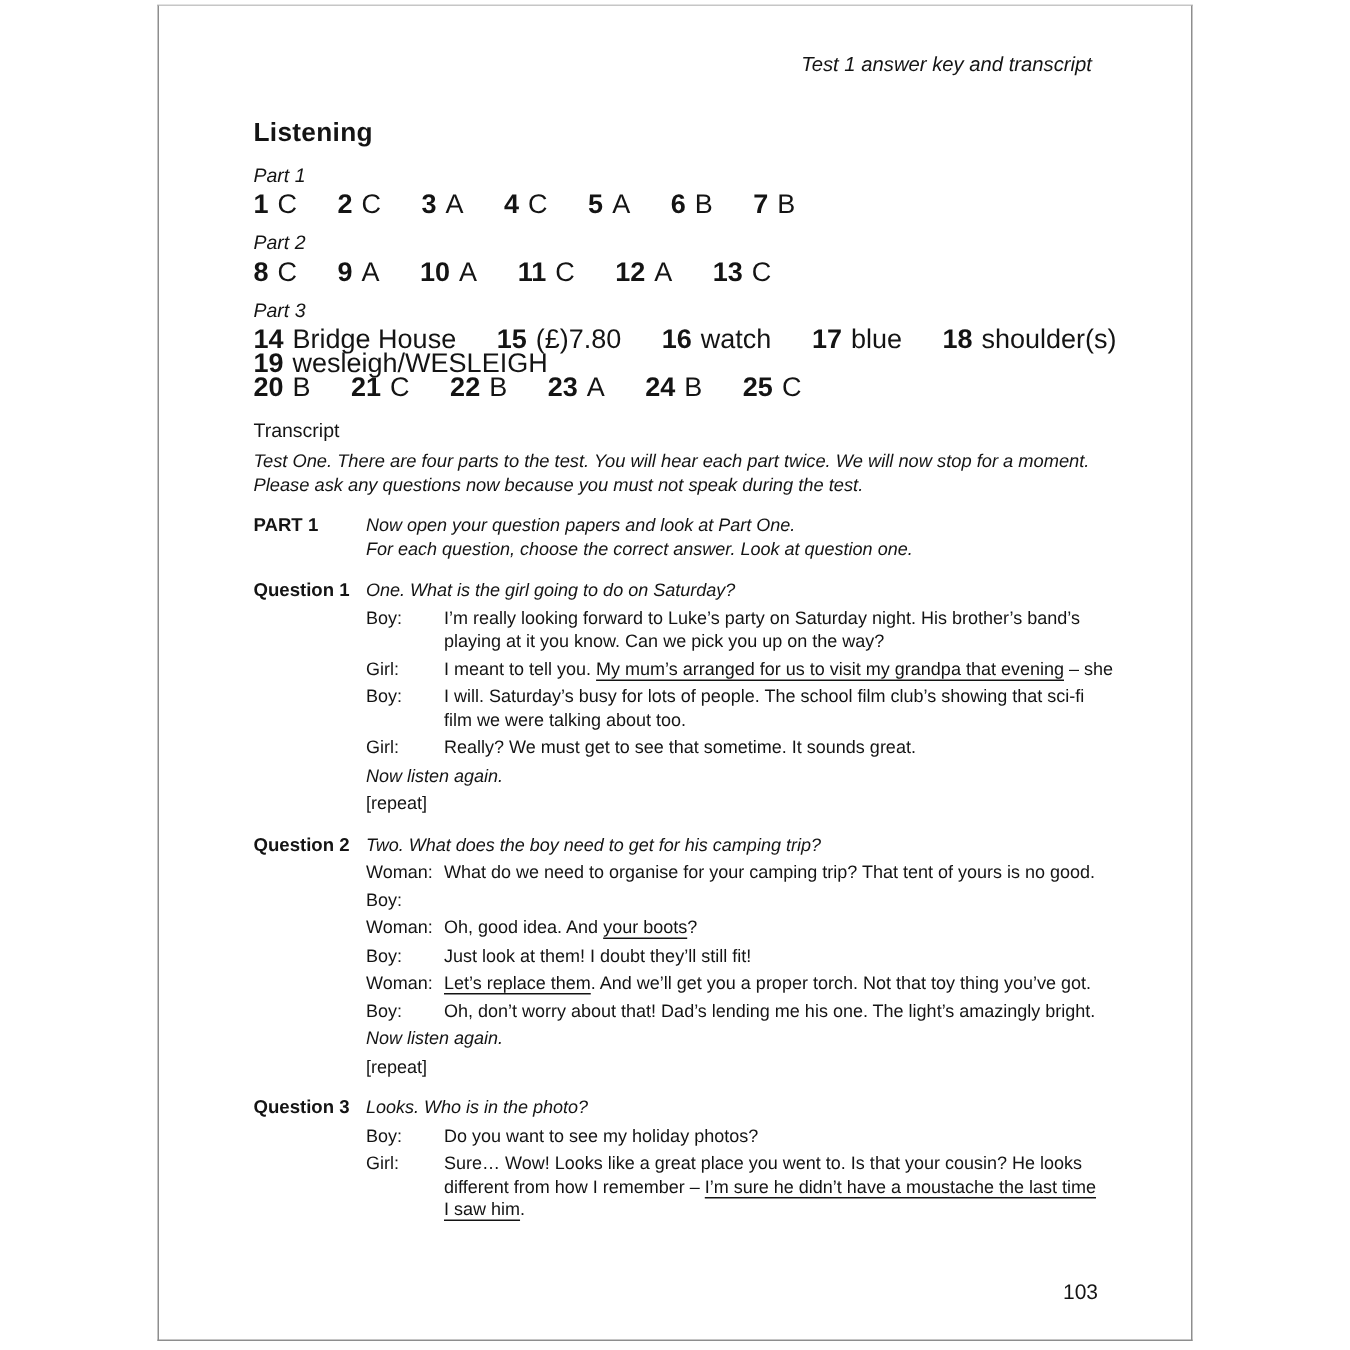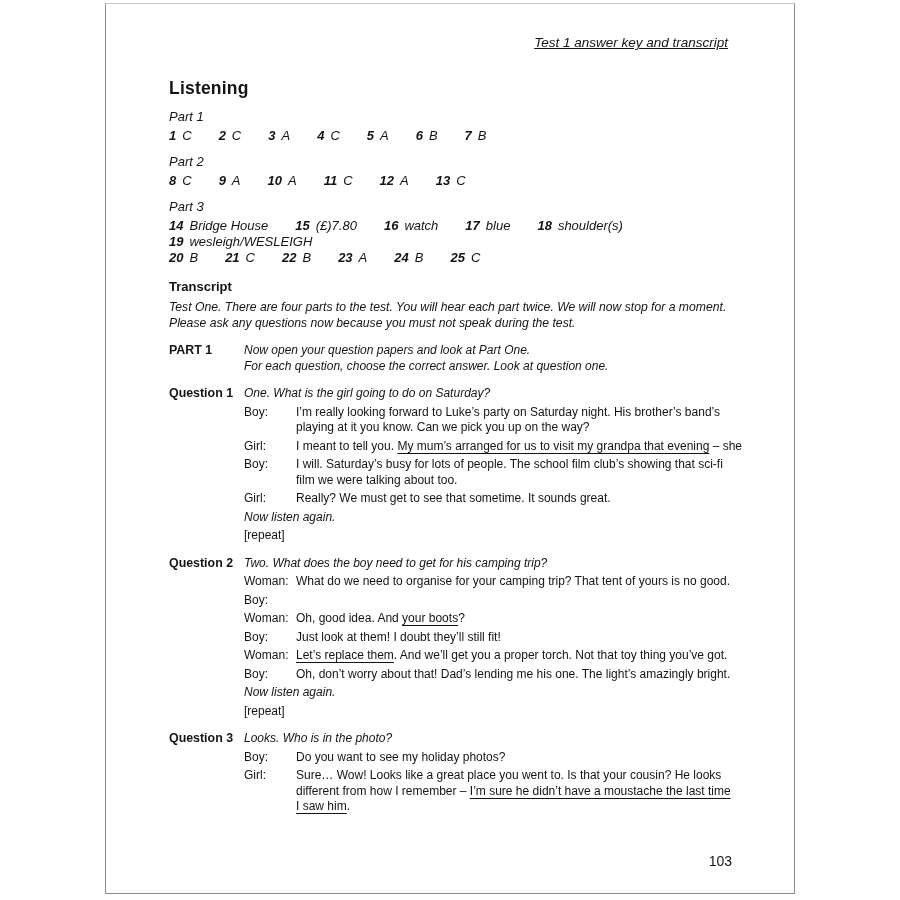--- a/index.html
+++ b/index.html
@@ -24,21 +24,20 @@
     box-sizing: border-box;
     overflow: hidden;
   }
   .page-header {
     position: absolute;
     top: 31px;
     right: 66px;
     font-style: italic;
     font-size: 13.5px;
     white-space: nowrap;
-    text-decoration: underline;
   }
   .content {
     position: absolute;
     left: 63px;
     top: 0;
     width: 592px;
   }
   .section-title {
     margin-top: 74px;
     font-size: 17.5px;
@@ -46,32 +45,31 @@
     letter-spacing: 0.2px;
   }
   .part-label {
     margin-top: 10px;
     font-style: italic;
     font-size: 13px;
     line-height: 16px;
   }
   .answer-row {
     margin-top: 3px;
-    font-size: 13px;
+    font-size: 18px;
     line-height: 16px;
     white-space: nowrap;
-    font-style: italic;
   }
   .answer-row + .answer-row { margin-top: 0px; }
   .answer-item { display: inline-block; margin-right: 27px; }
   .answer-num { font-weight: bold; margin-right: 6px; }
   .transcript-heading {
     margin-top: 13px;
     font-size: 13px;
-    font-weight: bold;
+    font-weight: normal;
   }
   .transcript-intro {
     margin-top: 6px;
     font-style: italic;
     font-size: 12.2px;
     line-height: 15.5px;
     white-space: nowrap;
   }
   .t-block {
     display: grid;

